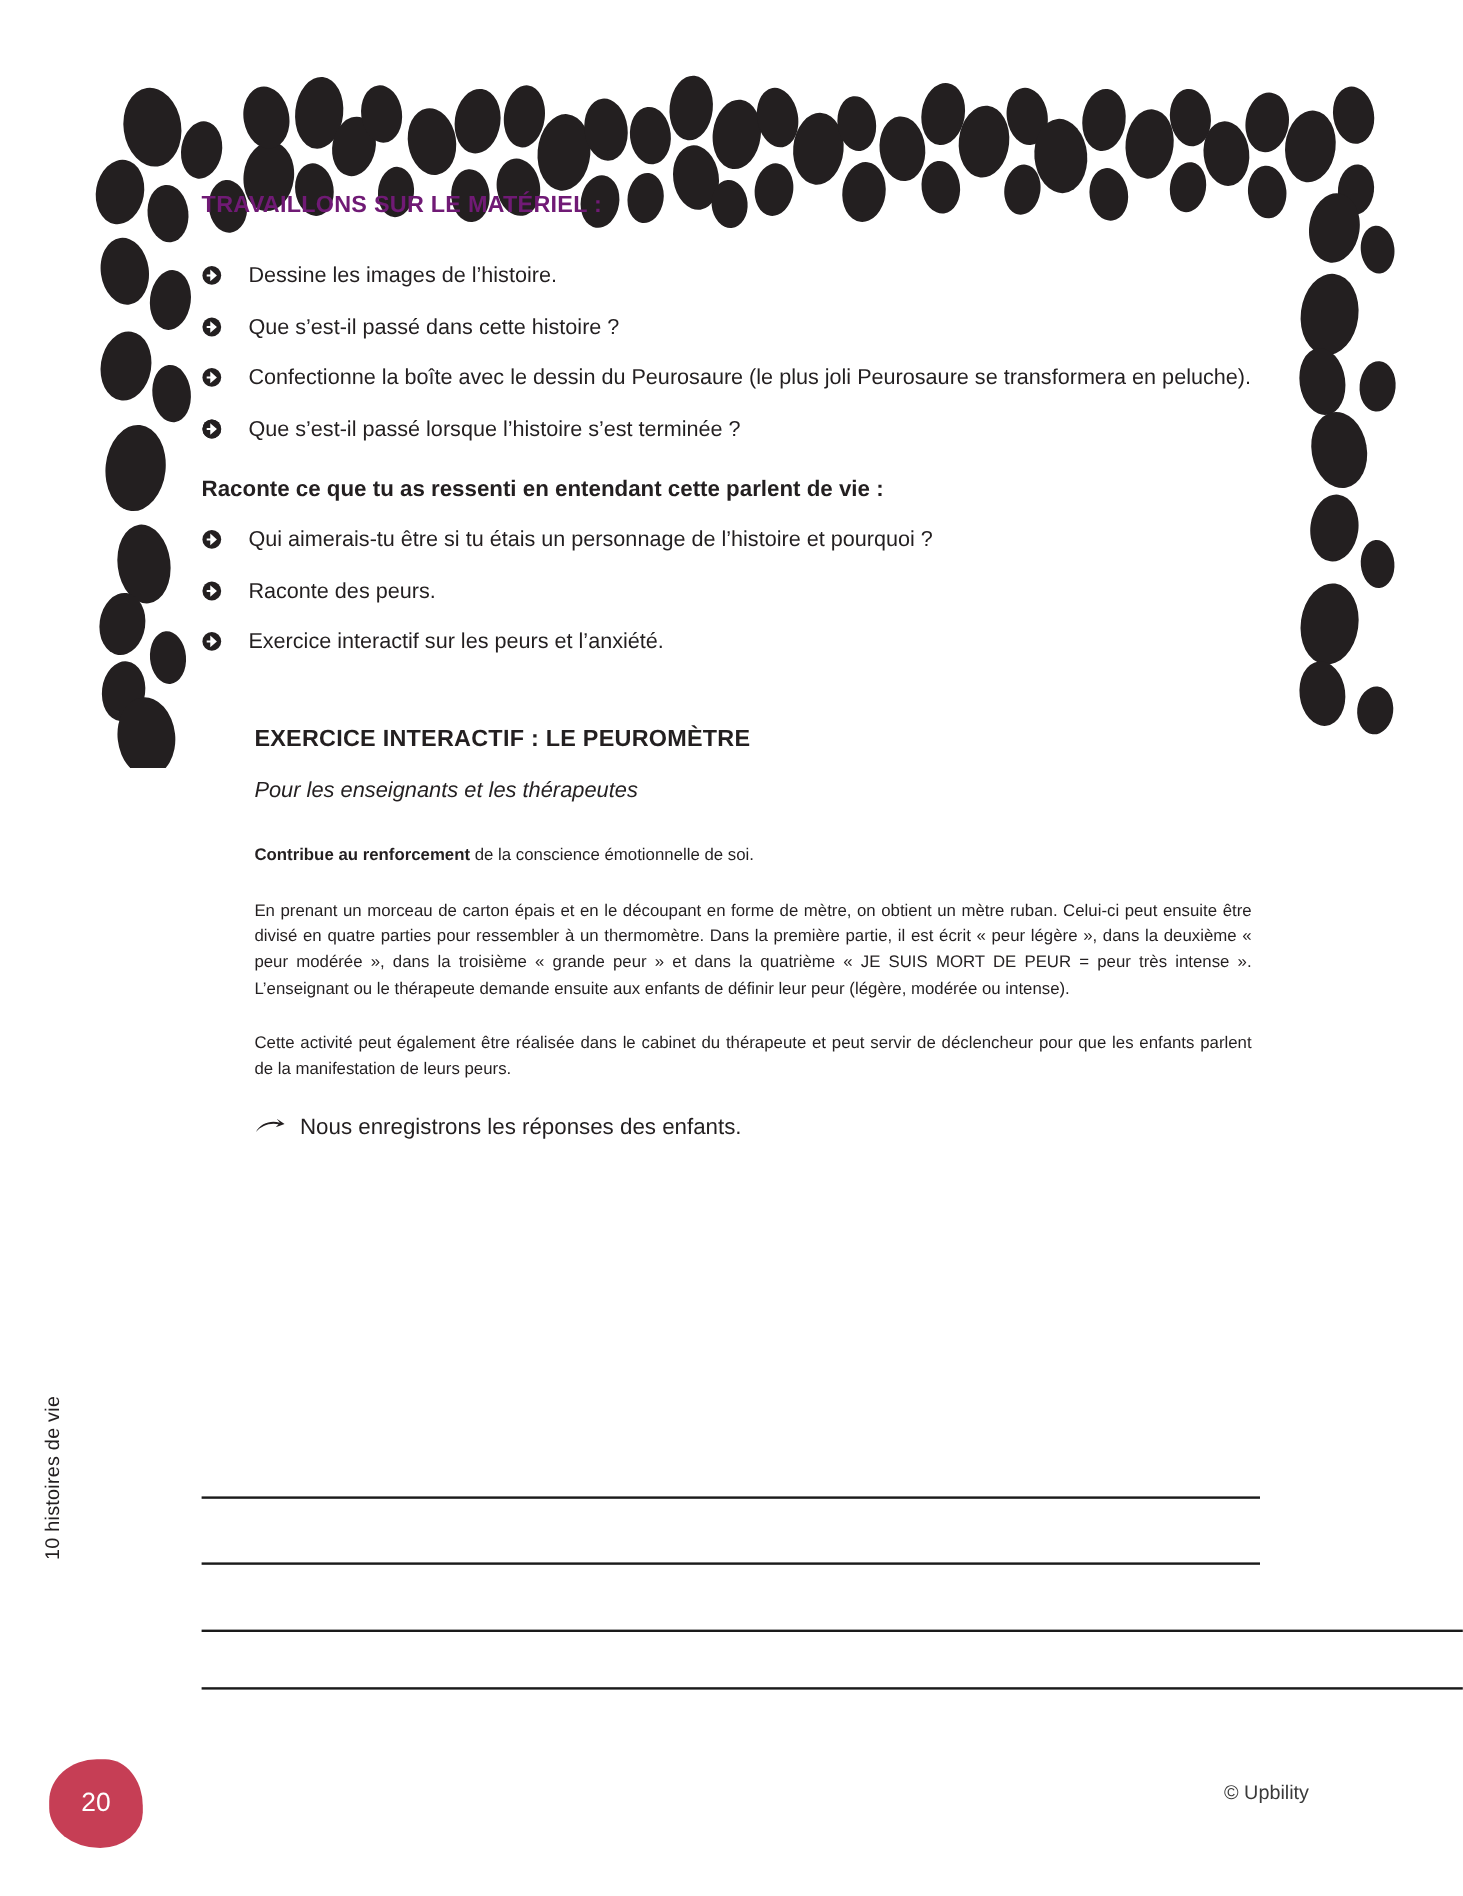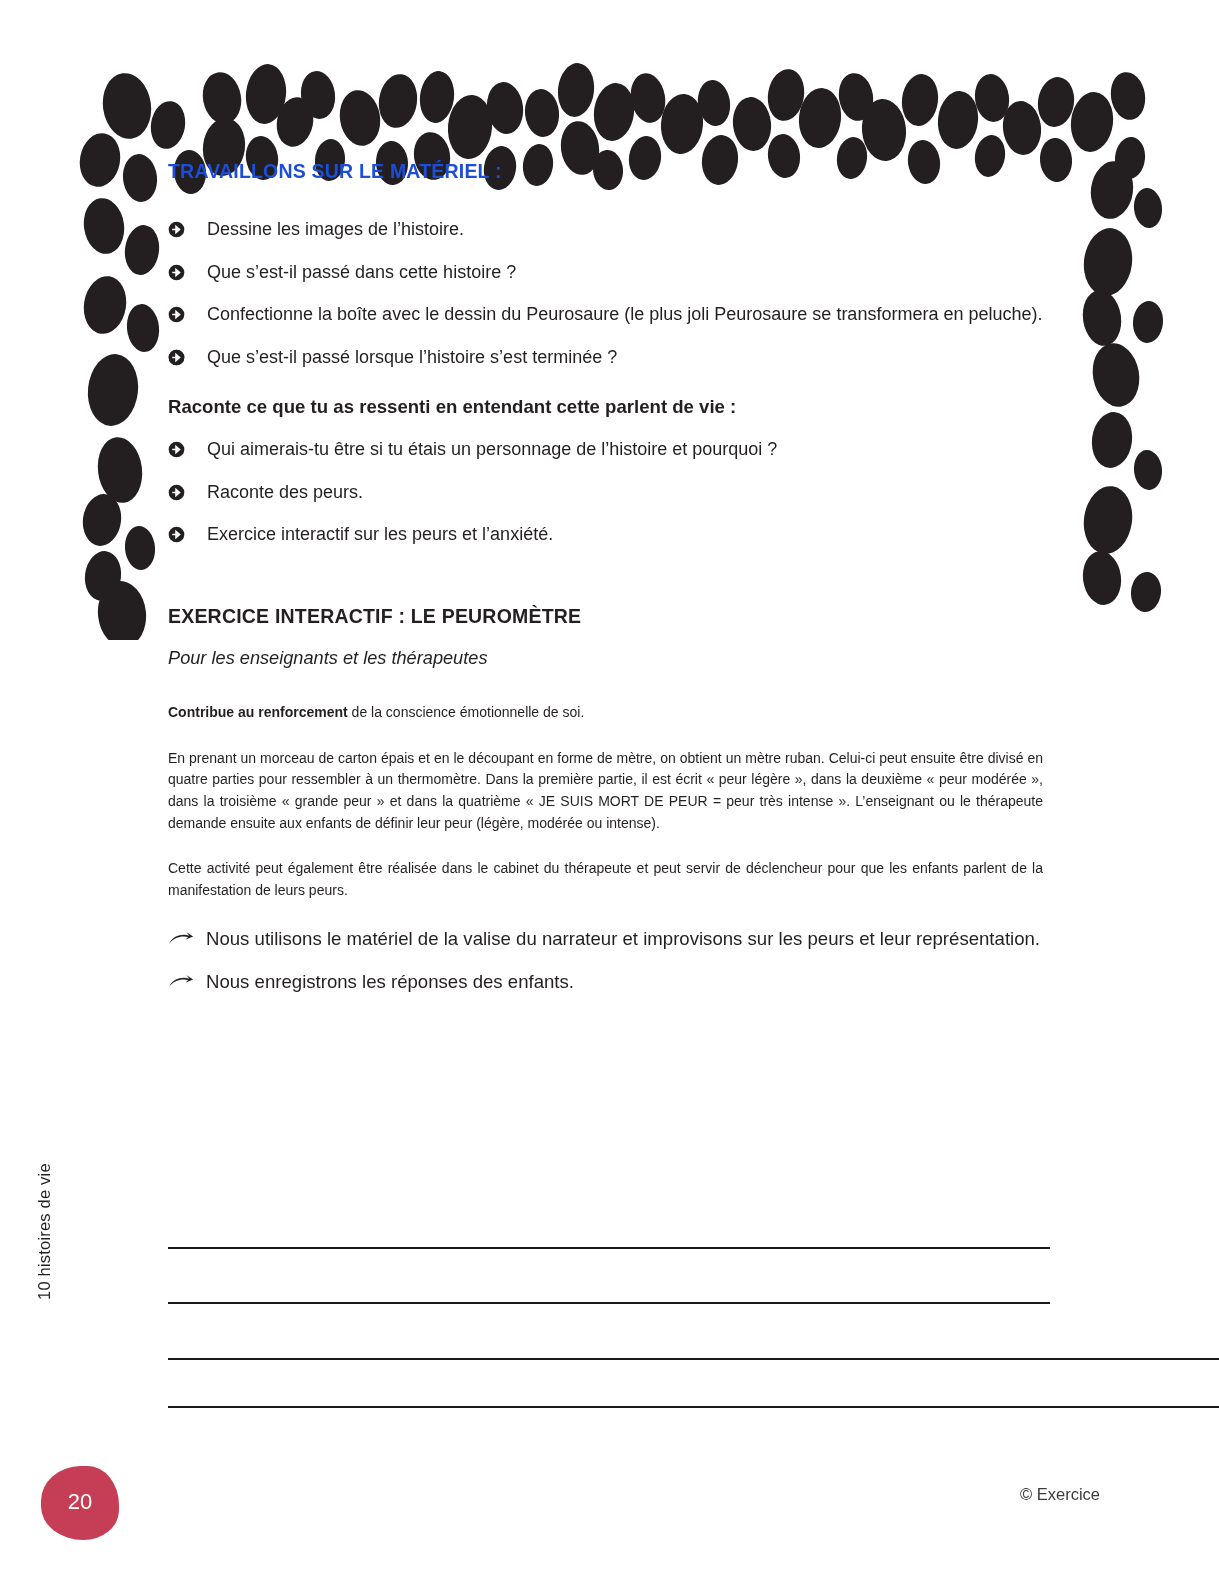--- a/index.html
+++ b/index.html
@@ -31,21 +31,21 @@
     position: absolute;
     left: 168px;
     top: 160px;
     width: 875px;
   }
 
   .section-heading {
     font-size: 19.5px;
     font-weight: bold;
     letter-spacing: 0.2px;
-    color: #1d4ed8;
+    color: #701a75;
     margin: 0 0 34px 0;
   }
 
   
   .bullet-list {
     list-style: none;
     margin: 0;
     padding: 0;
   }
   .bullet-item {
@@ -72,20 +72,21 @@
     font-size: 18.6px;
     font-weight: bold;
     color: #231f20;
     margin: 24px 0 17px 0;
     line-height: 1.4;
   }
 
   
   #exercise-block {
     margin-top: 57px;
+    margin-left: 44px;
   }
   .exercise-title {
     font-size: 19.5px;
     font-weight: bold;
     letter-spacing: 0.2px;
     margin: 0 0 20px 0;
   }
   .exercise-subtitle {
     font-size: 18.2px;
     font-style: italic;
@@ -337,37 +338,31 @@
 
     <p class="body-para">En prenant un morceau de carton épais et en le découpant en forme de mètre, on obtient un mètre ruban. Celui-ci peut ensuite être divisé en quatre parties pour ressembler à un thermomètre. Dans la première partie, il est écrit « peur légère », dans la deuxième « peur modérée », dans la troisième « grande peur » et dans la quatrième « JE SUIS MORT DE PEUR = peur très intense ». L’enseignant ou le thérapeute demande ensuite aux enfants de définir leur peur (légère, modérée ou intense).</p>
 
     <p class="body-para">Cette activité peut également être réalisée dans le cabinet du thérapeute et peut servir de déclencheur pour que les enfants parlent de la manifestation de leurs peurs.</p>
 
     <ul class="swoosh-list">
       <li class="swoosh-item">
         <svg class="curved-arrow-icon" viewBox="0 0 30 18">
           <path d="M1.5 14 C6 5.5, 16 2.5, 24.5 5.2 L21.5 1.2 L29 6.2 L20.5 9.5 L23.2 6.6 C15.5 4.6, 6.5 7.8, 1.5 14 Z" fill="#231f20"></path>
         </svg>
-        <span>Nous utilisons le matériel de la valise du narrateur et improvisons sur les peurs et leur représentation.</span>
-      </li>
-      <li class="swoosh-item">
-        <svg class="curved-arrow-icon" viewBox="0 0 30 18">
-          <path d="M1.5 14 C6 5.5, 16 2.5, 24.5 5.2 L21.5 1.2 L29 6.2 L20.5 9.5 L23.2 6.6 C15.5 4.6, 6.5 7.8, 1.5 14 Z" fill="#231f20"></path>
-        </svg>
         <span>Nous enregistrons les réponses des enfants.</span>
       </li>
     </ul>
   </div>
 </div>
 
 <div class="writing-line" id="writing-line-1"></div>
 <div class="writing-line" id="writing-line-2"></div>
 <div class="writing-line" id="writing-line-3"></div>
 <div class="writing-line" id="writing-line-4"></div>
 
 <div id="spine-label">10 histoires de vie</div>
 
 <div id="page-number-badge">
   <div class="blob-shape"></div>
   <div class="page-num">20</div>
 </div>
 
-<div id="copyright">© Exercice</div>
+<div id="copyright">© Upbility</div>
 
 </body></html>

